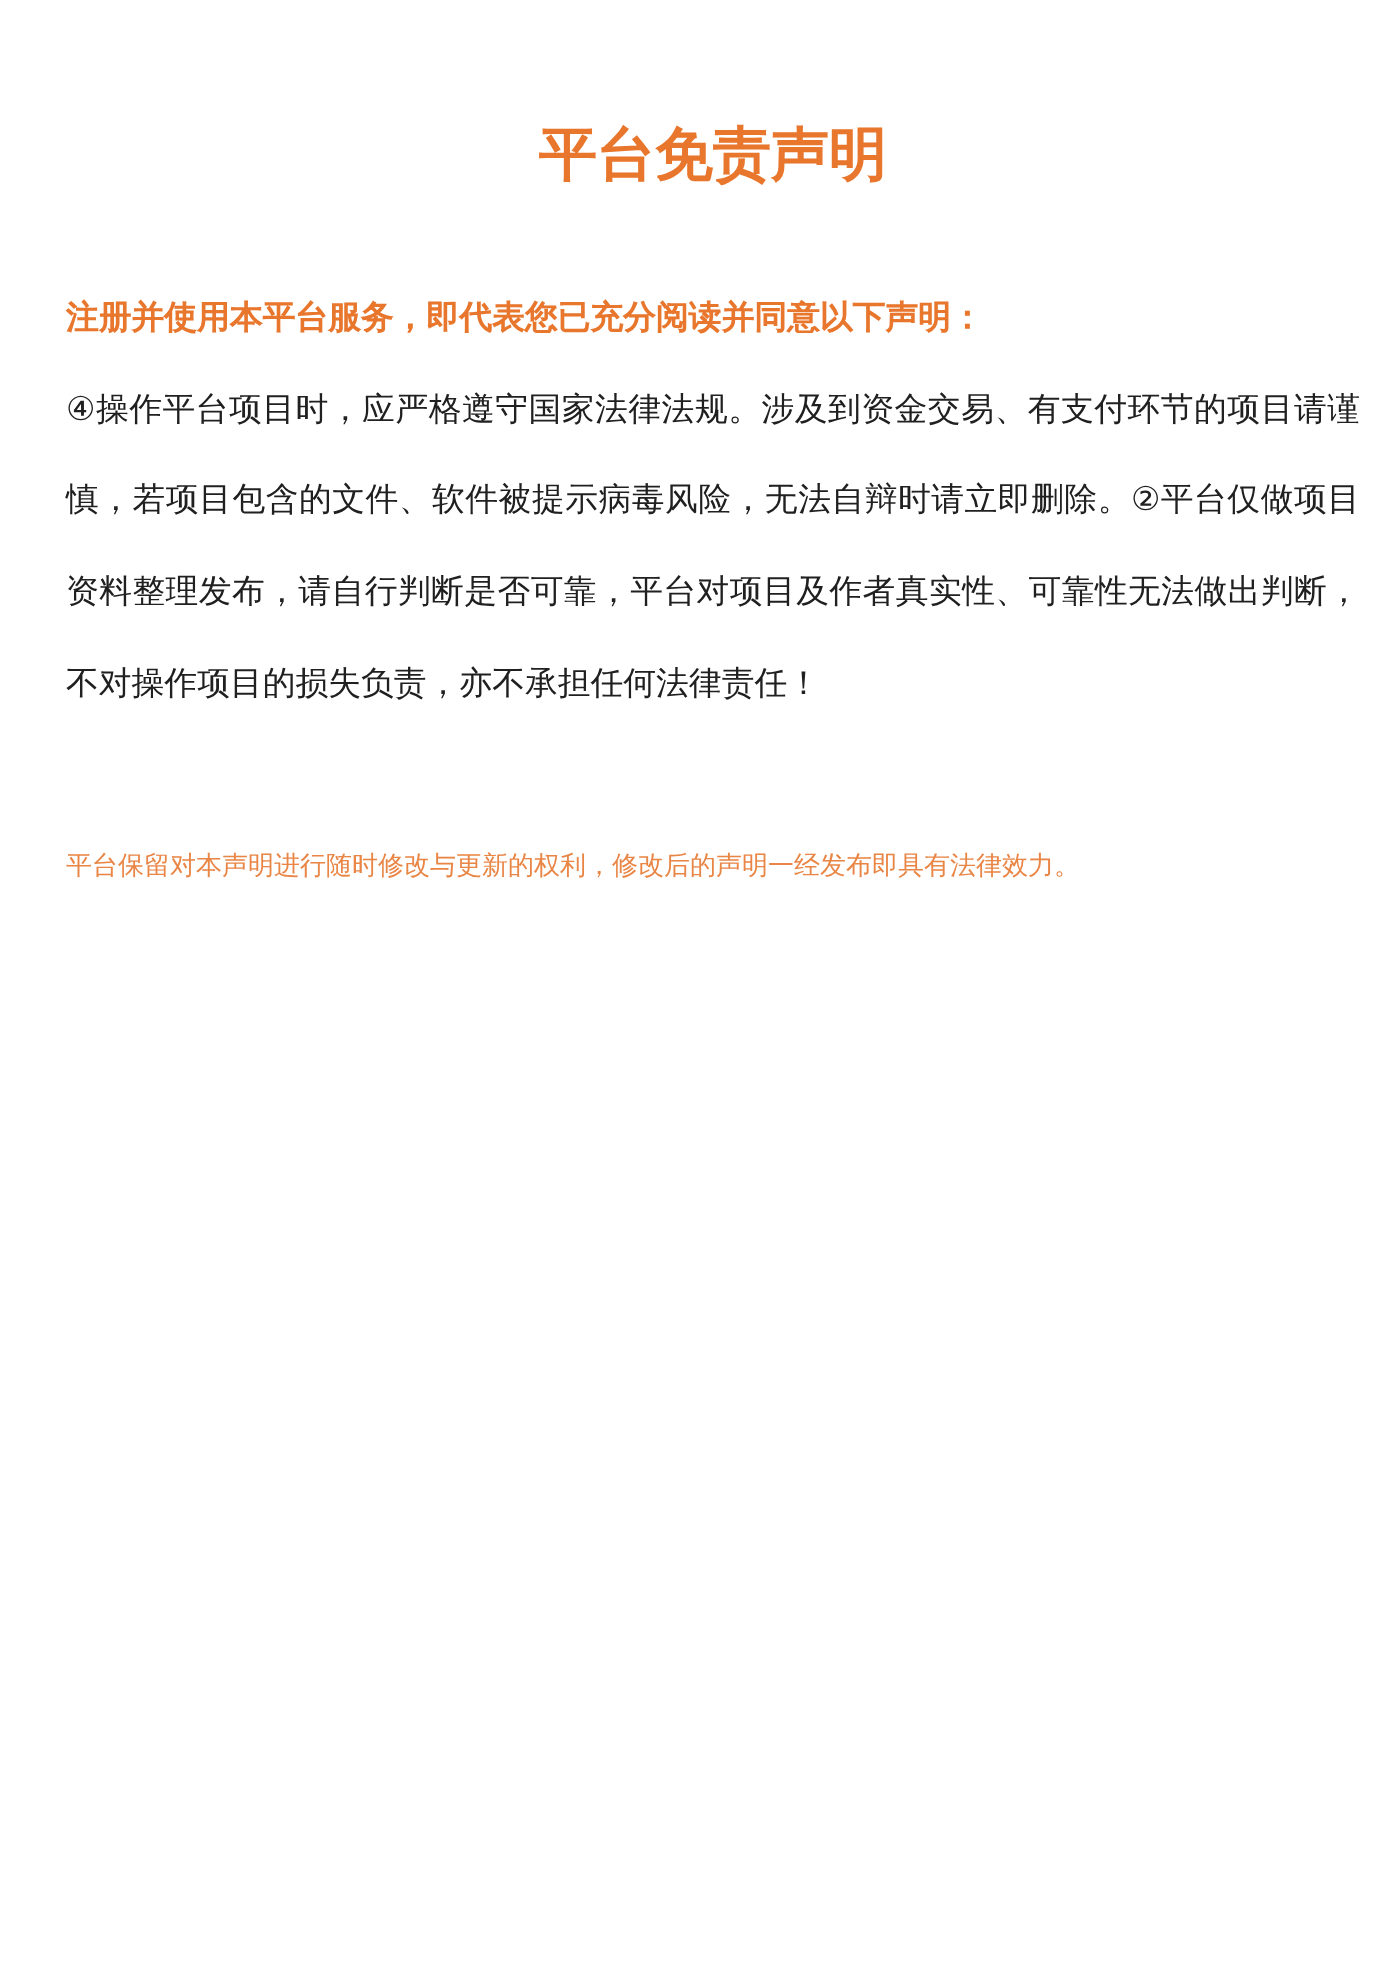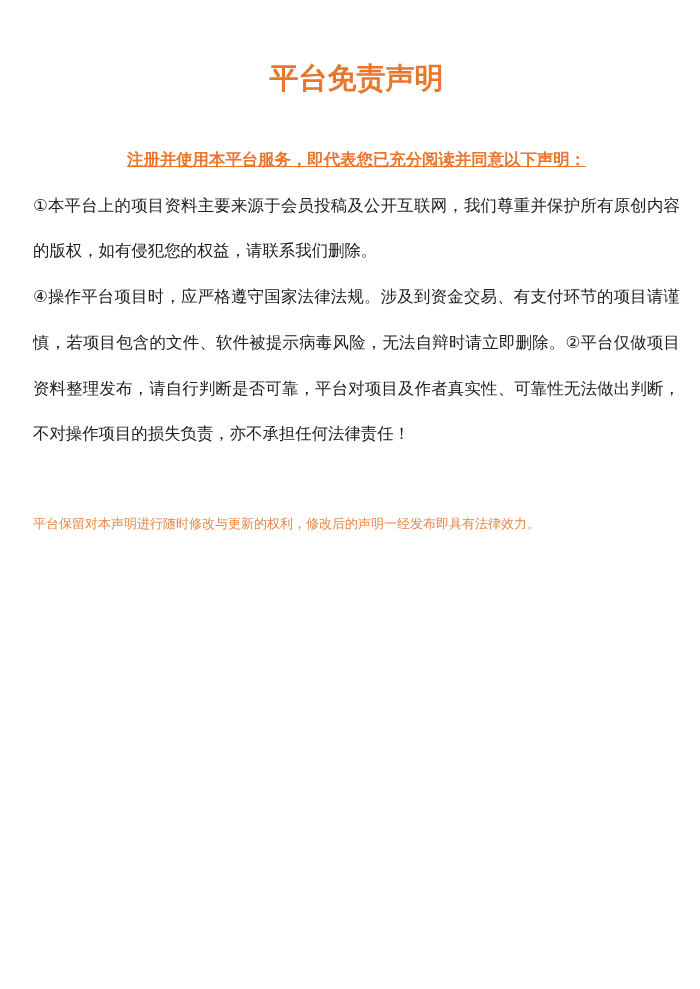--- a/index.html
+++ b/index.html
@@ -34,42 +34,40 @@
     line-height: 45.7px;
     color: var(--body-text, #202020);
   }
   .content p {
     margin: 0;
     text-align: justify;
   }
   .content p.lead {
     color: var(--accent, #E8762C);
     font-weight: 700;
-    text-align: center;
-    text-decoration: underline;
+    text-align: left;
   }
   .content p.footer-note {
     margin-top: 44px;
     color: var(--footer-accent, #E98646);
     font-size: 13px;
     font-weight: 400;
     text-align: left;
     white-space: nowrap;
   }
 </style>
 </head>
 <body>
 
 <div class="page">
   <h1 class="title">平台免责声明</h1>
 
   <div class="content">
     <p class="lead">注册并使用本平台服务，即代表您已充分阅读并同意以下声明：</p>
 
-    <p class="clause">①本平台上的项目资料主要来源于会员投稿及公开互联网，我们尊重并保护所有原创内容的版权，如有侵犯您的权益，请联系我们删除。</p>
 
 
 
     <p class="clause">④操作平台项目时，应严格遵守国家法律法规。涉及到资金交易、有支付环节的项目请谨慎，若项目包含的文件、软件被提示病毒风险，无法自辩时请立即删除。②平台仅做项目资料整理发布，请自行判断是否可靠，平台对项目及作者真实性、可靠性无法做出判断，不对操作项目的损失负责，亦不承担任何法律责任！</p>
 
 
 
     <p class="footer-note">平台保留对本声明进行随时修改与更新的权利，修改后的声明一经发布即具有法律效力。</p>
   </div>
 </div>

